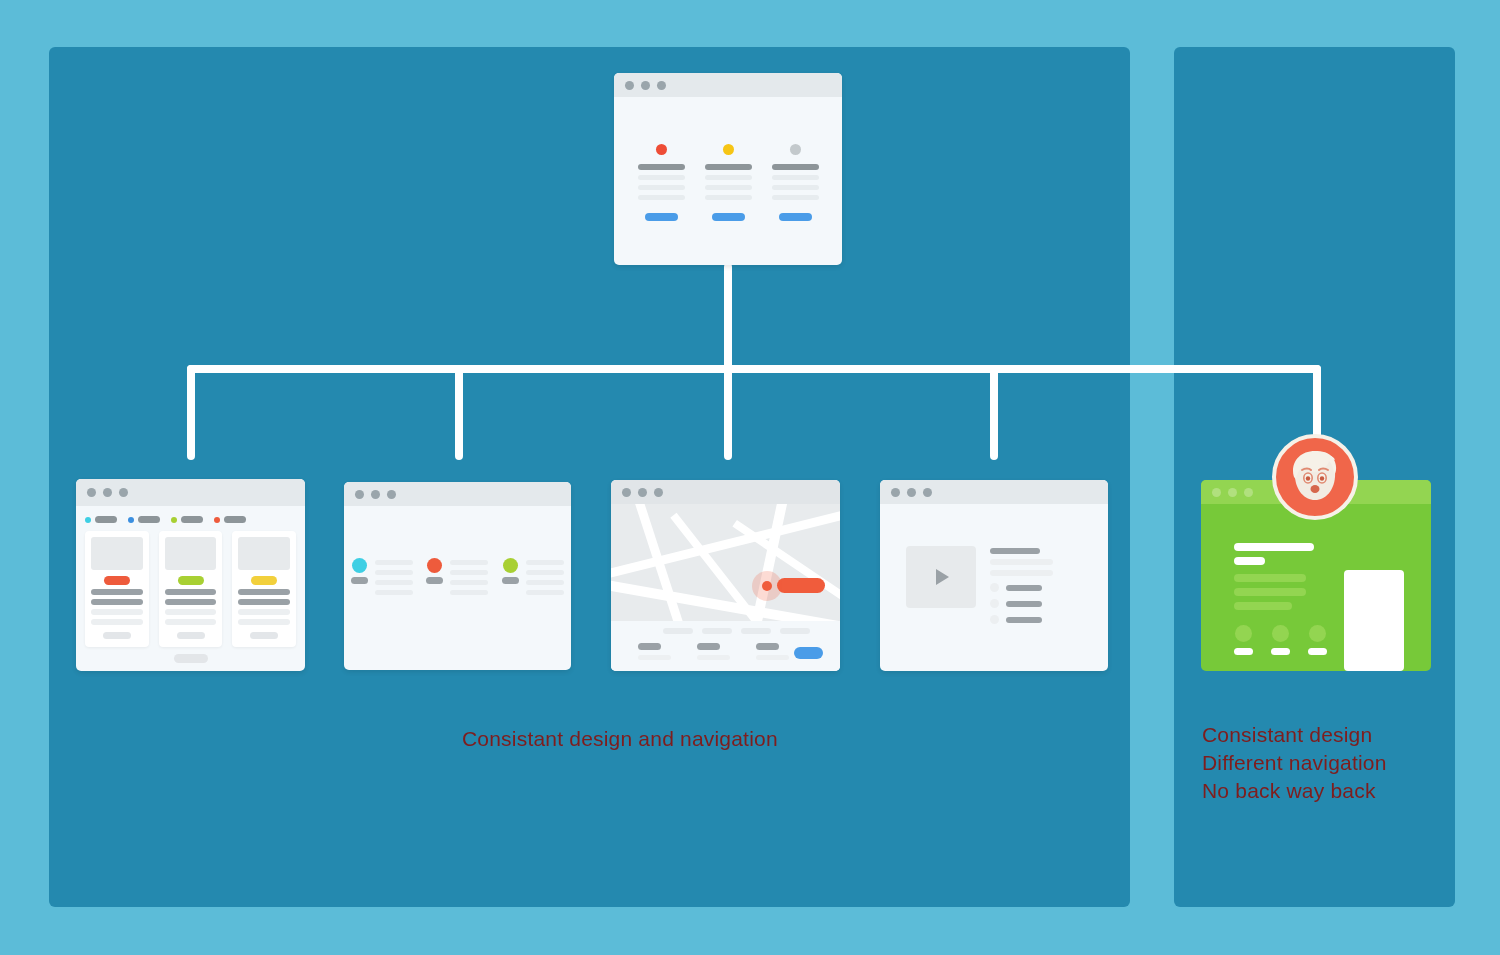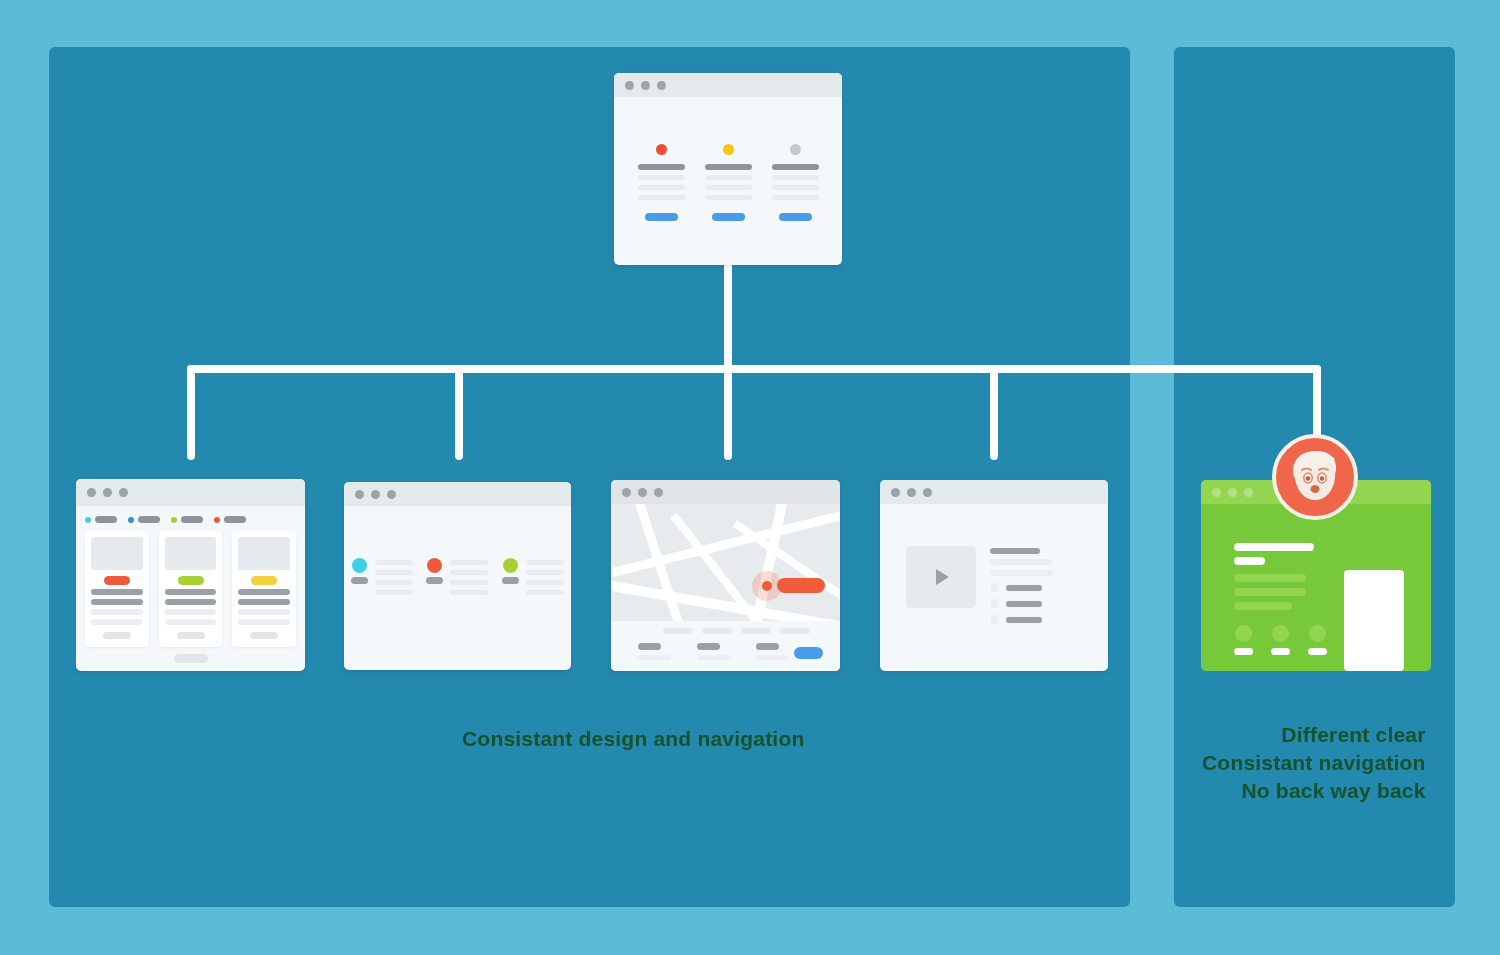--- a/index.html
+++ b/index.html
@@ -180,24 +180,23 @@
     width: 86px; height: 86px; border-radius: 50%;
     background: #f0664a;
     border: 4px solid #f6f1e8;
     z-index: 20;
     display: flex; align-items: center; justify-content: center;
   }
 
   
   .caption {
     position: absolute;
-    color: #14532d;
-    font-weight: 700;
+    color: #7f1d1d;
+    font-weight: 400;
     letter-spacing: .2px;
-    text-align: right;
   }
   #caption-left { left: 462px; top: 727px; font-size: 21px; }
   #caption-right { left: 1202px; top: 721px; font-size: 21px; line-height: 28px; }
 </style>
 </head>
 <body>
 
 <div class="stage">
 
   <div class="panel" id="panel-left"></div>
@@ -471,18 +470,18 @@
       <circle cx="38" cy="32.5" r="2.2" fill="#c85a40"></circle>
       <path d="M18 24 C21 22 25 22 27 24" stroke="#e08a72" stroke-width="2" fill="none" stroke-linecap="round"></path>
       <path d="M35 24 C37 22 41 22 44 24" stroke="#e08a72" stroke-width="2" fill="none" stroke-linecap="round"></path>
       <ellipse cx="31" cy="43" rx="4.5" ry="4" fill="#d6674c"></ellipse>
     </svg>
   </div>
 
   <div class="caption" id="caption-left">Consistant design and navigation</div>
 
   <div class="caption" id="caption-right">
-    <div>Different clear</div>
-    <div>Consistant navigation</div>
+    <div>Consistant design</div>
+    <div>Different navigation</div>
     <div>No back way back</div>
   </div>
 
 </div>
 
 </body></html>

